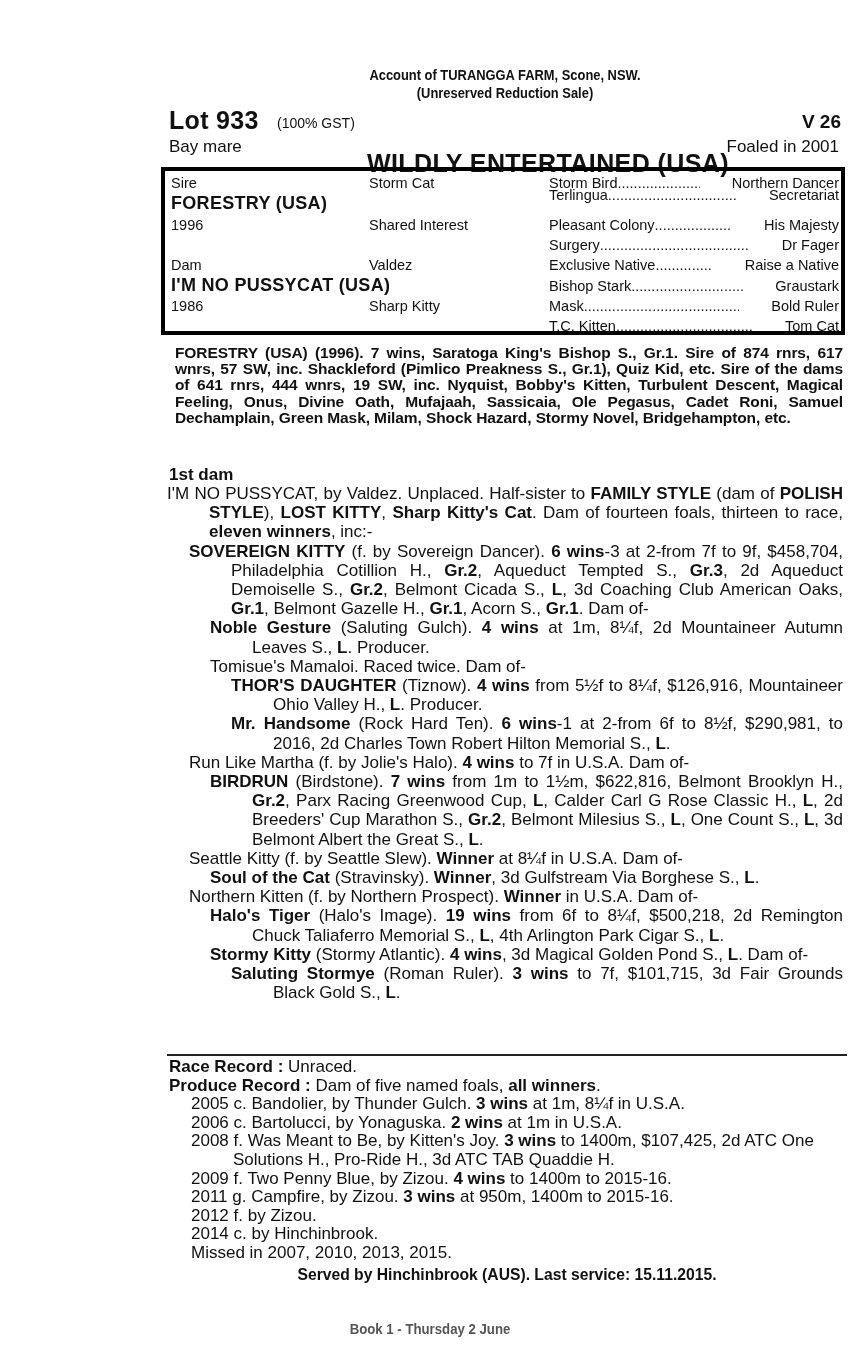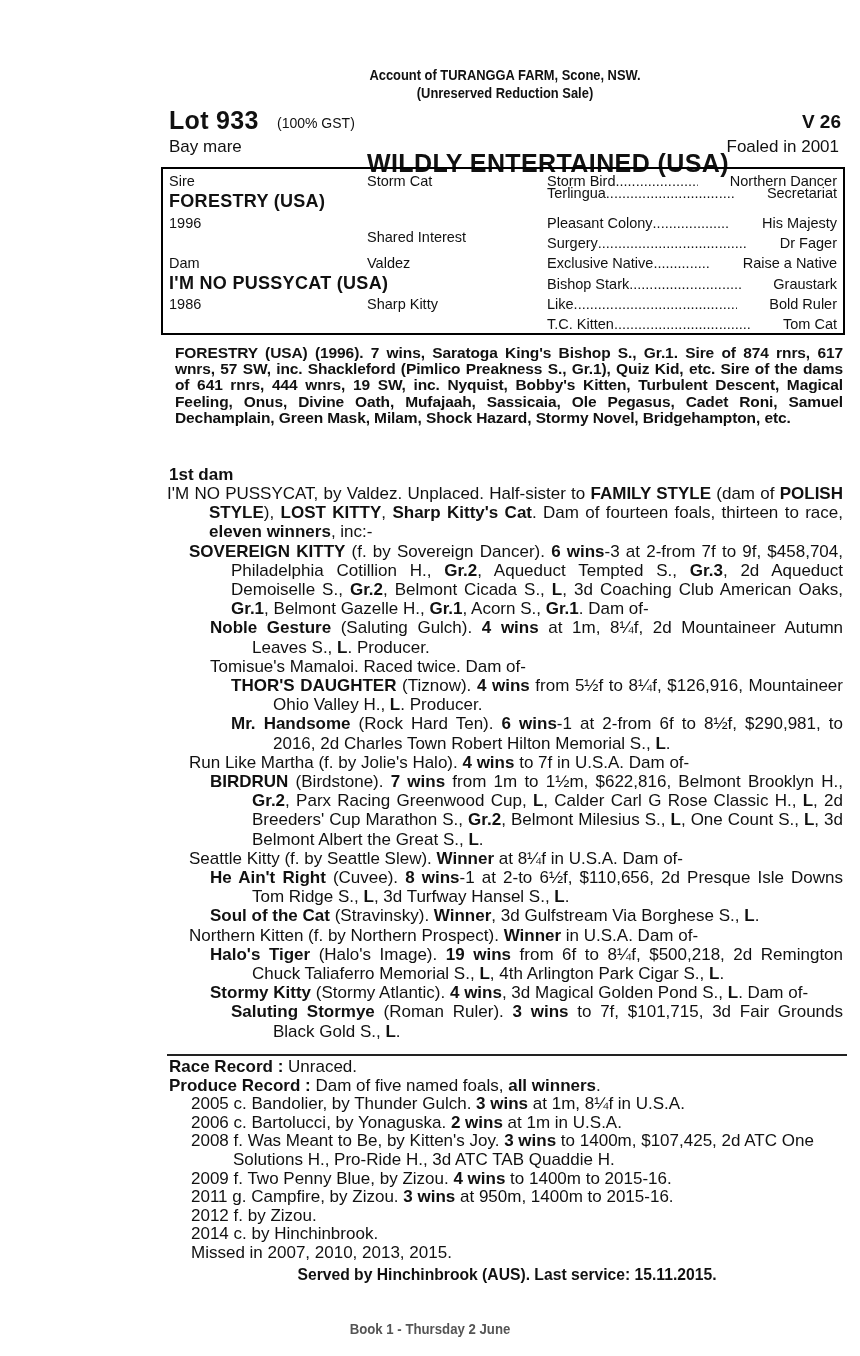--- a/index.html
+++ b/index.html
@@ -19,21 +19,21 @@
   .lot-no { position: absolute; left: 2px; top: 0; font-weight: 900; font-size: 25px; line-height: 28px; letter-spacing: 0.3px; }
   .gst { position: absolute; left: 110px; top: 9px; font-size: 14px; line-height: 16px; }
   .horse-name { position: absolute; left: 200px; top: 0; font-weight: 900; font-size: 25px; line-height: 28px; letter-spacing: 0.4px; margin-top: 43px; }
   .vendor { position: absolute; right: 2px; top: 4px; font-weight: 900; font-size: 19px; line-height: 24px; }
   .subline { position: absolute; left: 0; top: 137px; width: 676px; font-size: 17px; line-height: 20px; }
   .subline .sex { position: absolute; left: 2px; }
   .subline .foaled { position: absolute; right: 4px; }
 
   .pedigree {
     position: absolute; left: -6px; top: 167px; width: 684px; height: 168px;
-    border: 2px solid #000000; box-sizing: border-box; text-decoration: underline;
+    border: 4px solid #000000; box-sizing: border-box; text-decoration: underline;
   }
   .ped-cell { position: absolute; font-size: 14.5px; line-height: 17px; white-space: nowrap; }
   .ped-name { font-weight: 900; font-size: 18px; letter-spacing: 0.3px; }
   .gd { position: absolute; left: 384px; width: 290px; font-size: 14.5px; line-height: 17px; display: flex; }
   .gd .l { white-space: nowrap; }
   .gd .dots { flex: 1; overflow: hidden; white-space: nowrap; }
   .gd .dots::after { content: "................................................................................................................"; }
   .gd .r { white-space: nowrap; padding-left: 32px; }
 
   .sire-summary {
@@ -87,21 +87,21 @@
   <div class="subline">
     <span class="sex">Bay mare</span>
     <span class="foaled">Foaled in 2001</span>
   </div>
 
   <div class="pedigree">
     <span class="ped-cell" style="left:6px;top:4px">Sire</span>
     <span class="ped-cell ped-name" style="left:6px;top:24px">FORESTRY (USA)</span>
     <span class="ped-cell" style="left:6px;top:46px">1996</span>
     <span class="ped-cell" style="left:204px;top:4px">Storm Cat</span>
-    <span class="ped-cell" style="left:204px;top:60px">Shared Interest</span>
+    <span class="ped-cell" style="left:204px;top:46px">Shared Interest</span>
 
     <span class="ped-cell" style="left:6px;top:86px">Dam</span>
     <span class="ped-cell ped-name" style="left:6px;top:106px">I'M NO PUSSYCAT (USA)</span>
     <span class="ped-cell" style="left:6px;top:127px">1986</span>
     <span class="ped-cell" style="left:204px;top:86px">Valdez</span>
     <span class="ped-cell" style="left:204px;top:127px">Sharp Kitty</span>
 
     <div class="gd" style="top:4px">
         <span class="l">Storm Bird</span>
         <span class="dots"></span>
@@ -126,21 +126,21 @@
         <span class="l">Exclusive Native</span>
         <span class="dots"></span>
         <span class="r">Raise a Native</span>
       </div>
     <div class="gd" style="top:107px">
         <span class="l">Bishop Stark</span>
         <span class="dots"></span>
         <span class="r">Graustark</span>
       </div>
     <div class="gd" style="top:127px">
-        <span class="l">Like</span>
+        <span class="l">Mask</span>
         <span class="dots"></span>
         <span class="r">Bold Ruler</span>
       </div>
     <div class="gd" style="top:147px">
         <span class="l">T.C. Kitten</span>
         <span class="dots"></span>
         <span class="r">Tom Cat</span>
       </div>
   </div>
 
@@ -150,21 +150,20 @@
   <div class="family" id="family">
       <div class="fl lvl0"><span>I'M NO PUSSYCAT, by Valdez. Unplaced. Half-sister to </span><b>FAMILY STYLE</b><span> (dam of </span><b>POLISH STYLE</b><span>), </span><b>LOST KITTY</b><span>, </span><b>Sharp Kitty's Cat</b><span>. Dam of fourteen foals, thirteen to race, </span><b>eleven winners</b><span>, inc:-</span></div>
       <div class="fl lvl1"><b>SOVEREIGN KITTY</b><span> (f. by Sovereign Dancer). </span><b>6 wins</b><span>-3 at 2-from 7f to 9f, $458,704, Philadelphia Cotillion H., </span><b>Gr.2</b><span>, Aqueduct Tempted S., </span><b>Gr.3</b><span>, 2d Aqueduct Demoiselle S., </span><b>Gr.2</b><span>, Belmont Cicada S., </span><b>L</b><span>, 3d Coaching Club American Oaks, </span><b>Gr.1</b><span>, Belmont Gazelle H., </span><b>Gr.1</b><span>, Acorn S., </span><b>Gr.1</b><span>. Dam of-</span></div>
       <div class="fl lvl2"><b>Noble Gesture</b><span> (Saluting Gulch). </span><b>4 wins</b><span> at 1m, 8¼f, 2d Mountaineer Autumn Leaves S., </span><b>L</b><span>. Producer.</span></div>
       <div class="fl lvl2"><span>Tomisue's Mamaloi. Raced twice. Dam of-</span></div>
       <div class="fl lvl3"><b>THOR'S DAUGHTER</b><span> (Tiznow). </span><b>4 wins</b><span> from 5½f to 8¼f, $126,916, Mountaineer Ohio Valley H., </span><b>L</b><span>. Producer.</span></div>
       <div class="fl lvl3"><b>Mr. Handsome</b><span> (Rock Hard Ten). </span><b>6 wins</b><span>-1 at 2-from 6f to 8½f, $290,981, to 2016, 2d Charles Town Robert Hilton Memorial S., </span><b>L</b><span>.</span></div>
       <div class="fl lvl1"><span>Run Like Martha (f. by Jolie's Halo). </span><b>4 wins</b><span> to 7f in U.S.A. Dam of-</span></div>
       <div class="fl lvl2"><b>BIRDRUN</b><span> (Birdstone). </span><b>7 wins</b><span> from 1m to 1½m, $622,816, Belmont Brooklyn H., </span><b>Gr.2</b><span>, Parx Racing Greenwood Cup, </span><b>L</b><span>, Calder Carl G Rose Classic H., </span><b>L</b><span>, 2d Breeders' Cup Marathon S., </span><b>Gr.2</b><span>, Belmont Milesius S., </span><b>L</b><span>, One Count S., </span><b>L</b><span>, 3d Belmont Albert the Great S., </span><b>L</b><span>.</span></div>
       <div class="fl lvl1"><span>Seattle Kitty (f. by Seattle Slew). </span><b>Winner</b><span> at 8¼f in U.S.A. Dam of-</span></div>
-      <div class="fl lvl2"><b>He Ain't Right</b><span> (Cuvee). </span><b>8 wins</b><span>-1 at 2-to 6½f, $110,656, 2d Presque Isle Downs Tom Ridge S., </span><b>L</b><span>, 3d Turfway Hansel S., </span><b>L</b><span>.</span></div>
       <div class="fl lvl2"><b>Soul of the Cat</b><span> (Stravinsky). </span><b>Winner</b><span>, 3d Gulfstream Via Borghese S., </span><b>L</b><span>.</span></div>
       <div class="fl lvl1"><span>Northern Kitten (f. by Northern Prospect). </span><b>Winner</b><span> in U.S.A. Dam of-</span></div>
       <div class="fl lvl2"><b>Halo's Tiger</b><span> (Halo's Image). </span><b>19 wins</b><span> from 6f to 8¼f, $500,218, 2d Remington Chuck Taliaferro Memorial S., </span><b>L</b><span>, 4th Arlington Park Cigar S., </span><b>L</b><span>.</span></div>
       <div class="fl lvl2"><b>Stormy Kitty</b><span> (Stormy Atlantic). </span><b>4 wins</b><span>, 3d Magical Golden Pond S., </span><b>L</b><span>. Dam of-</span></div>
       <div class="fl lvl3"><b>Saluting Stormye</b><span> (Roman Ruler). </span><b>3 wins</b><span> to 7f, $101,715, 3d Fair Grounds Black Gold S., </span><b>L</b><span>.</span></div>
     </div>
 
   <div class="rule"></div>
 
   <div class="records">

